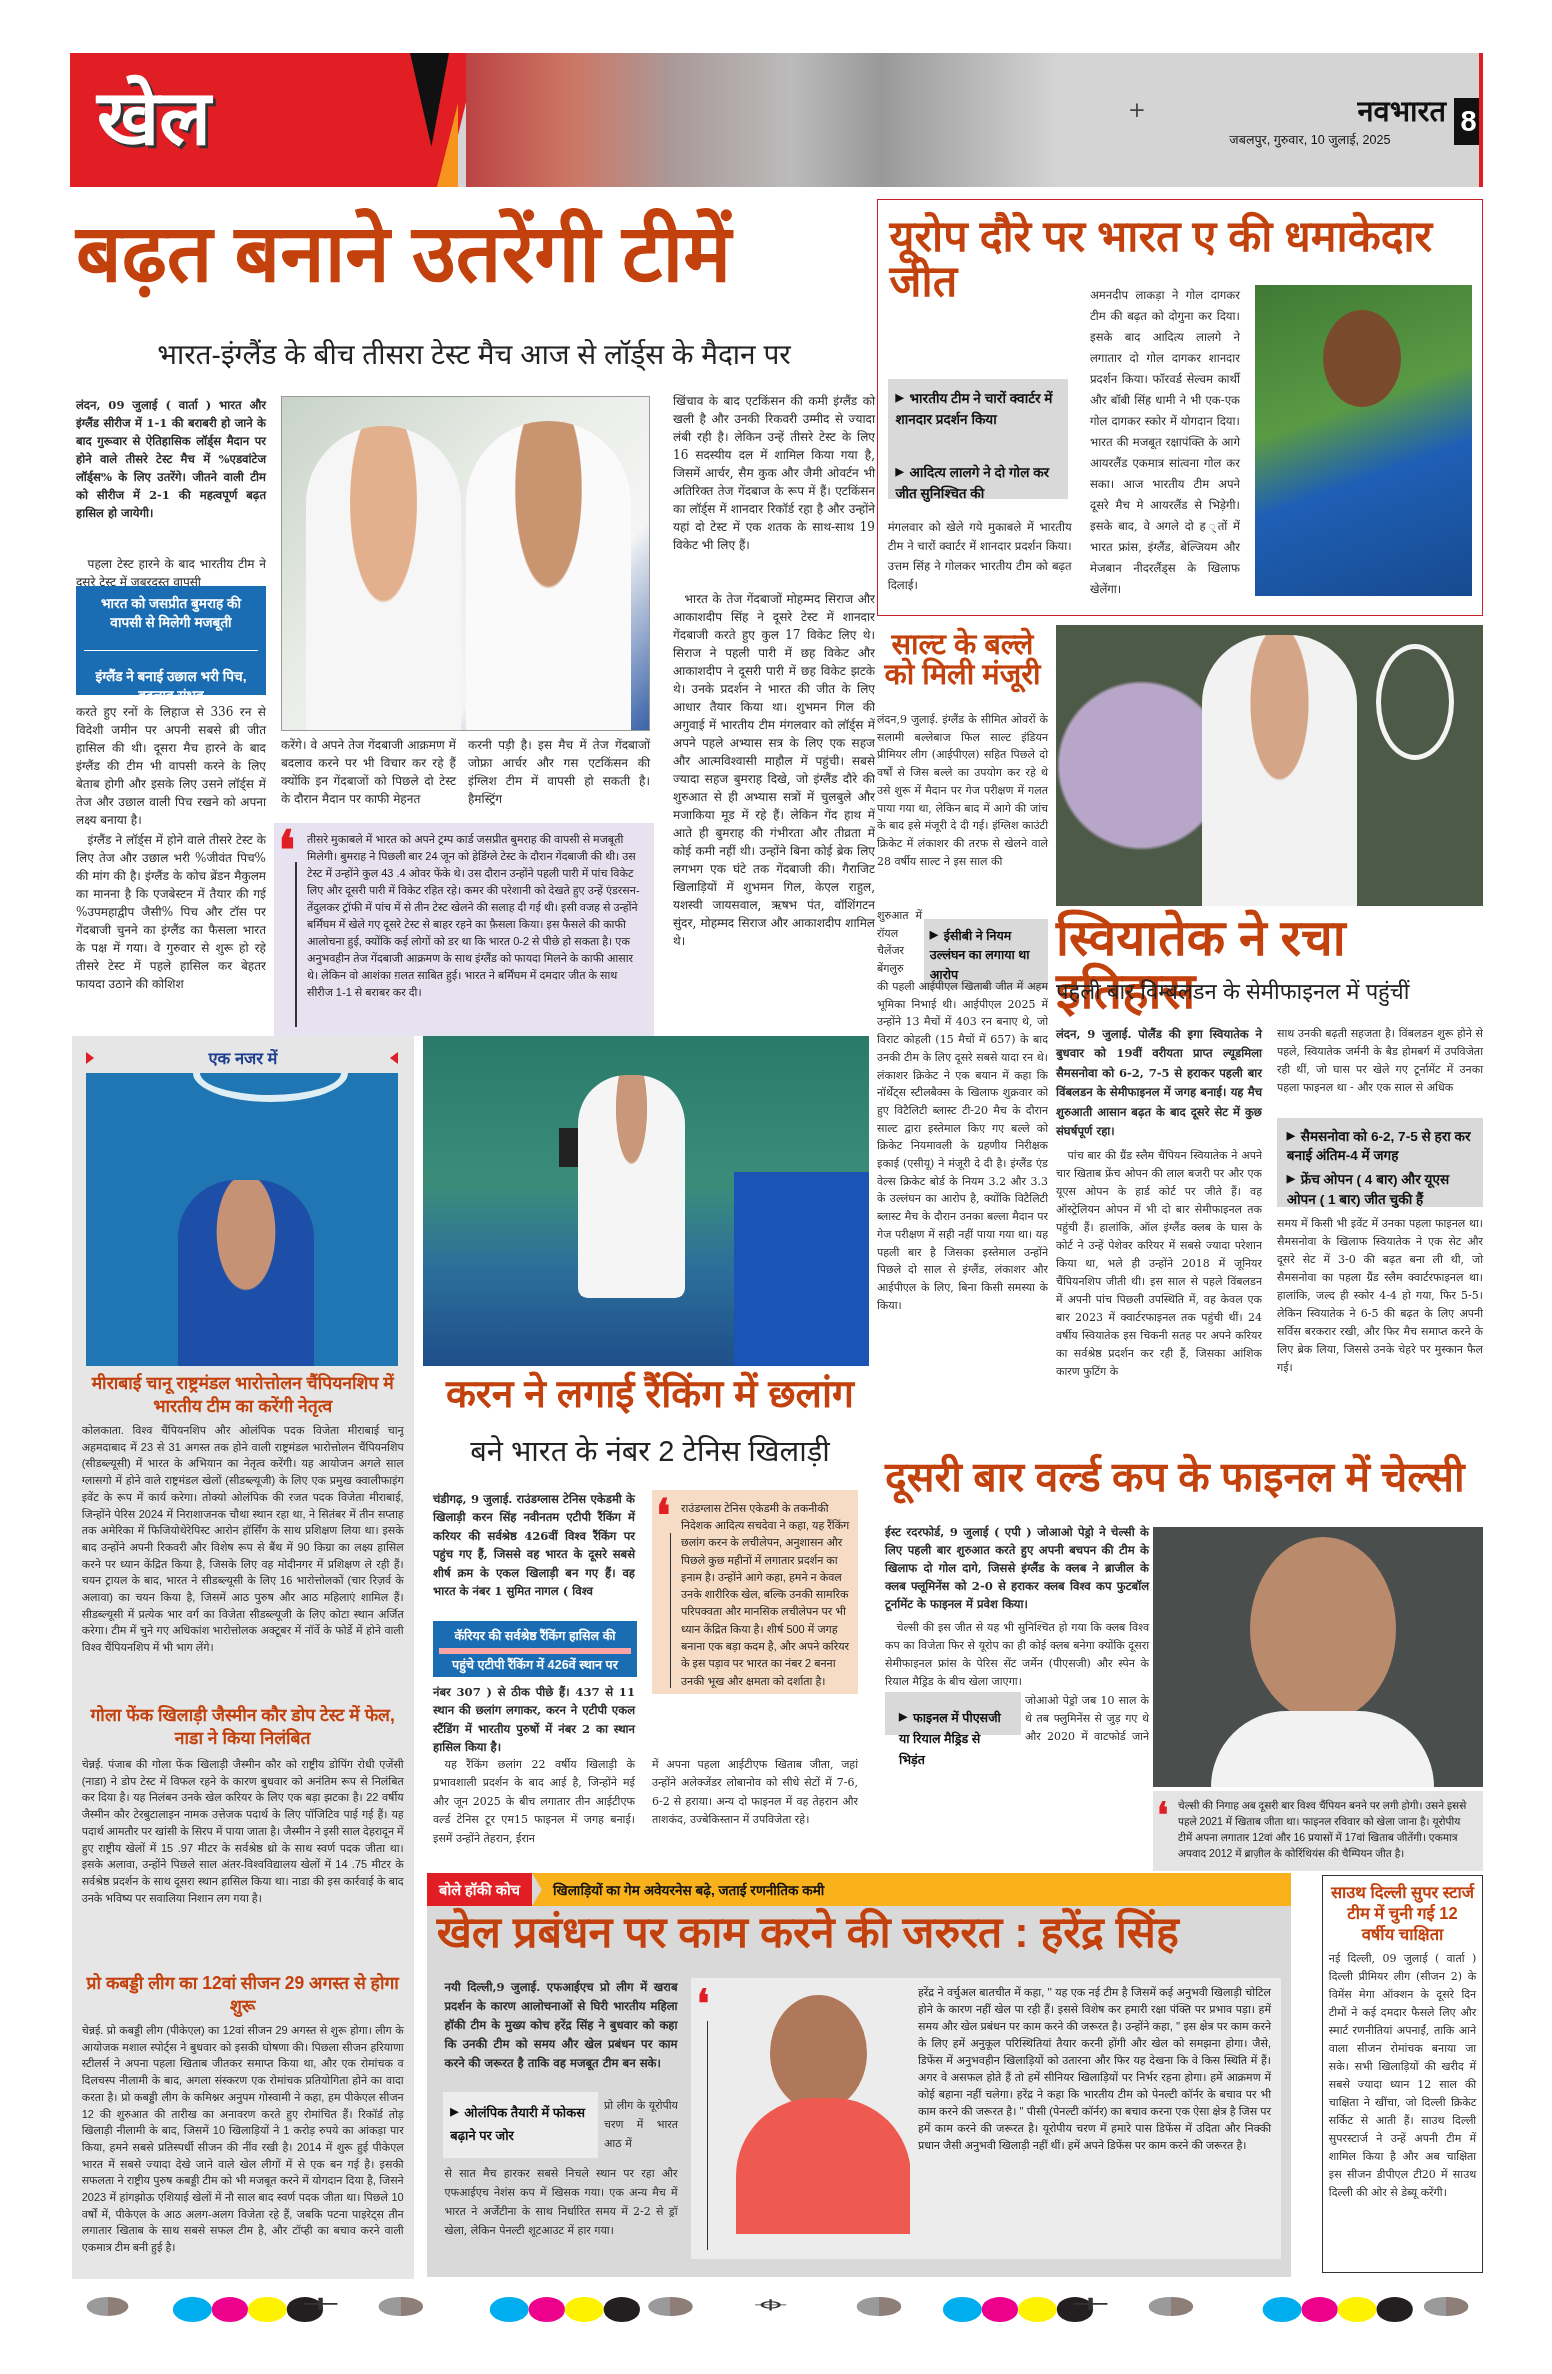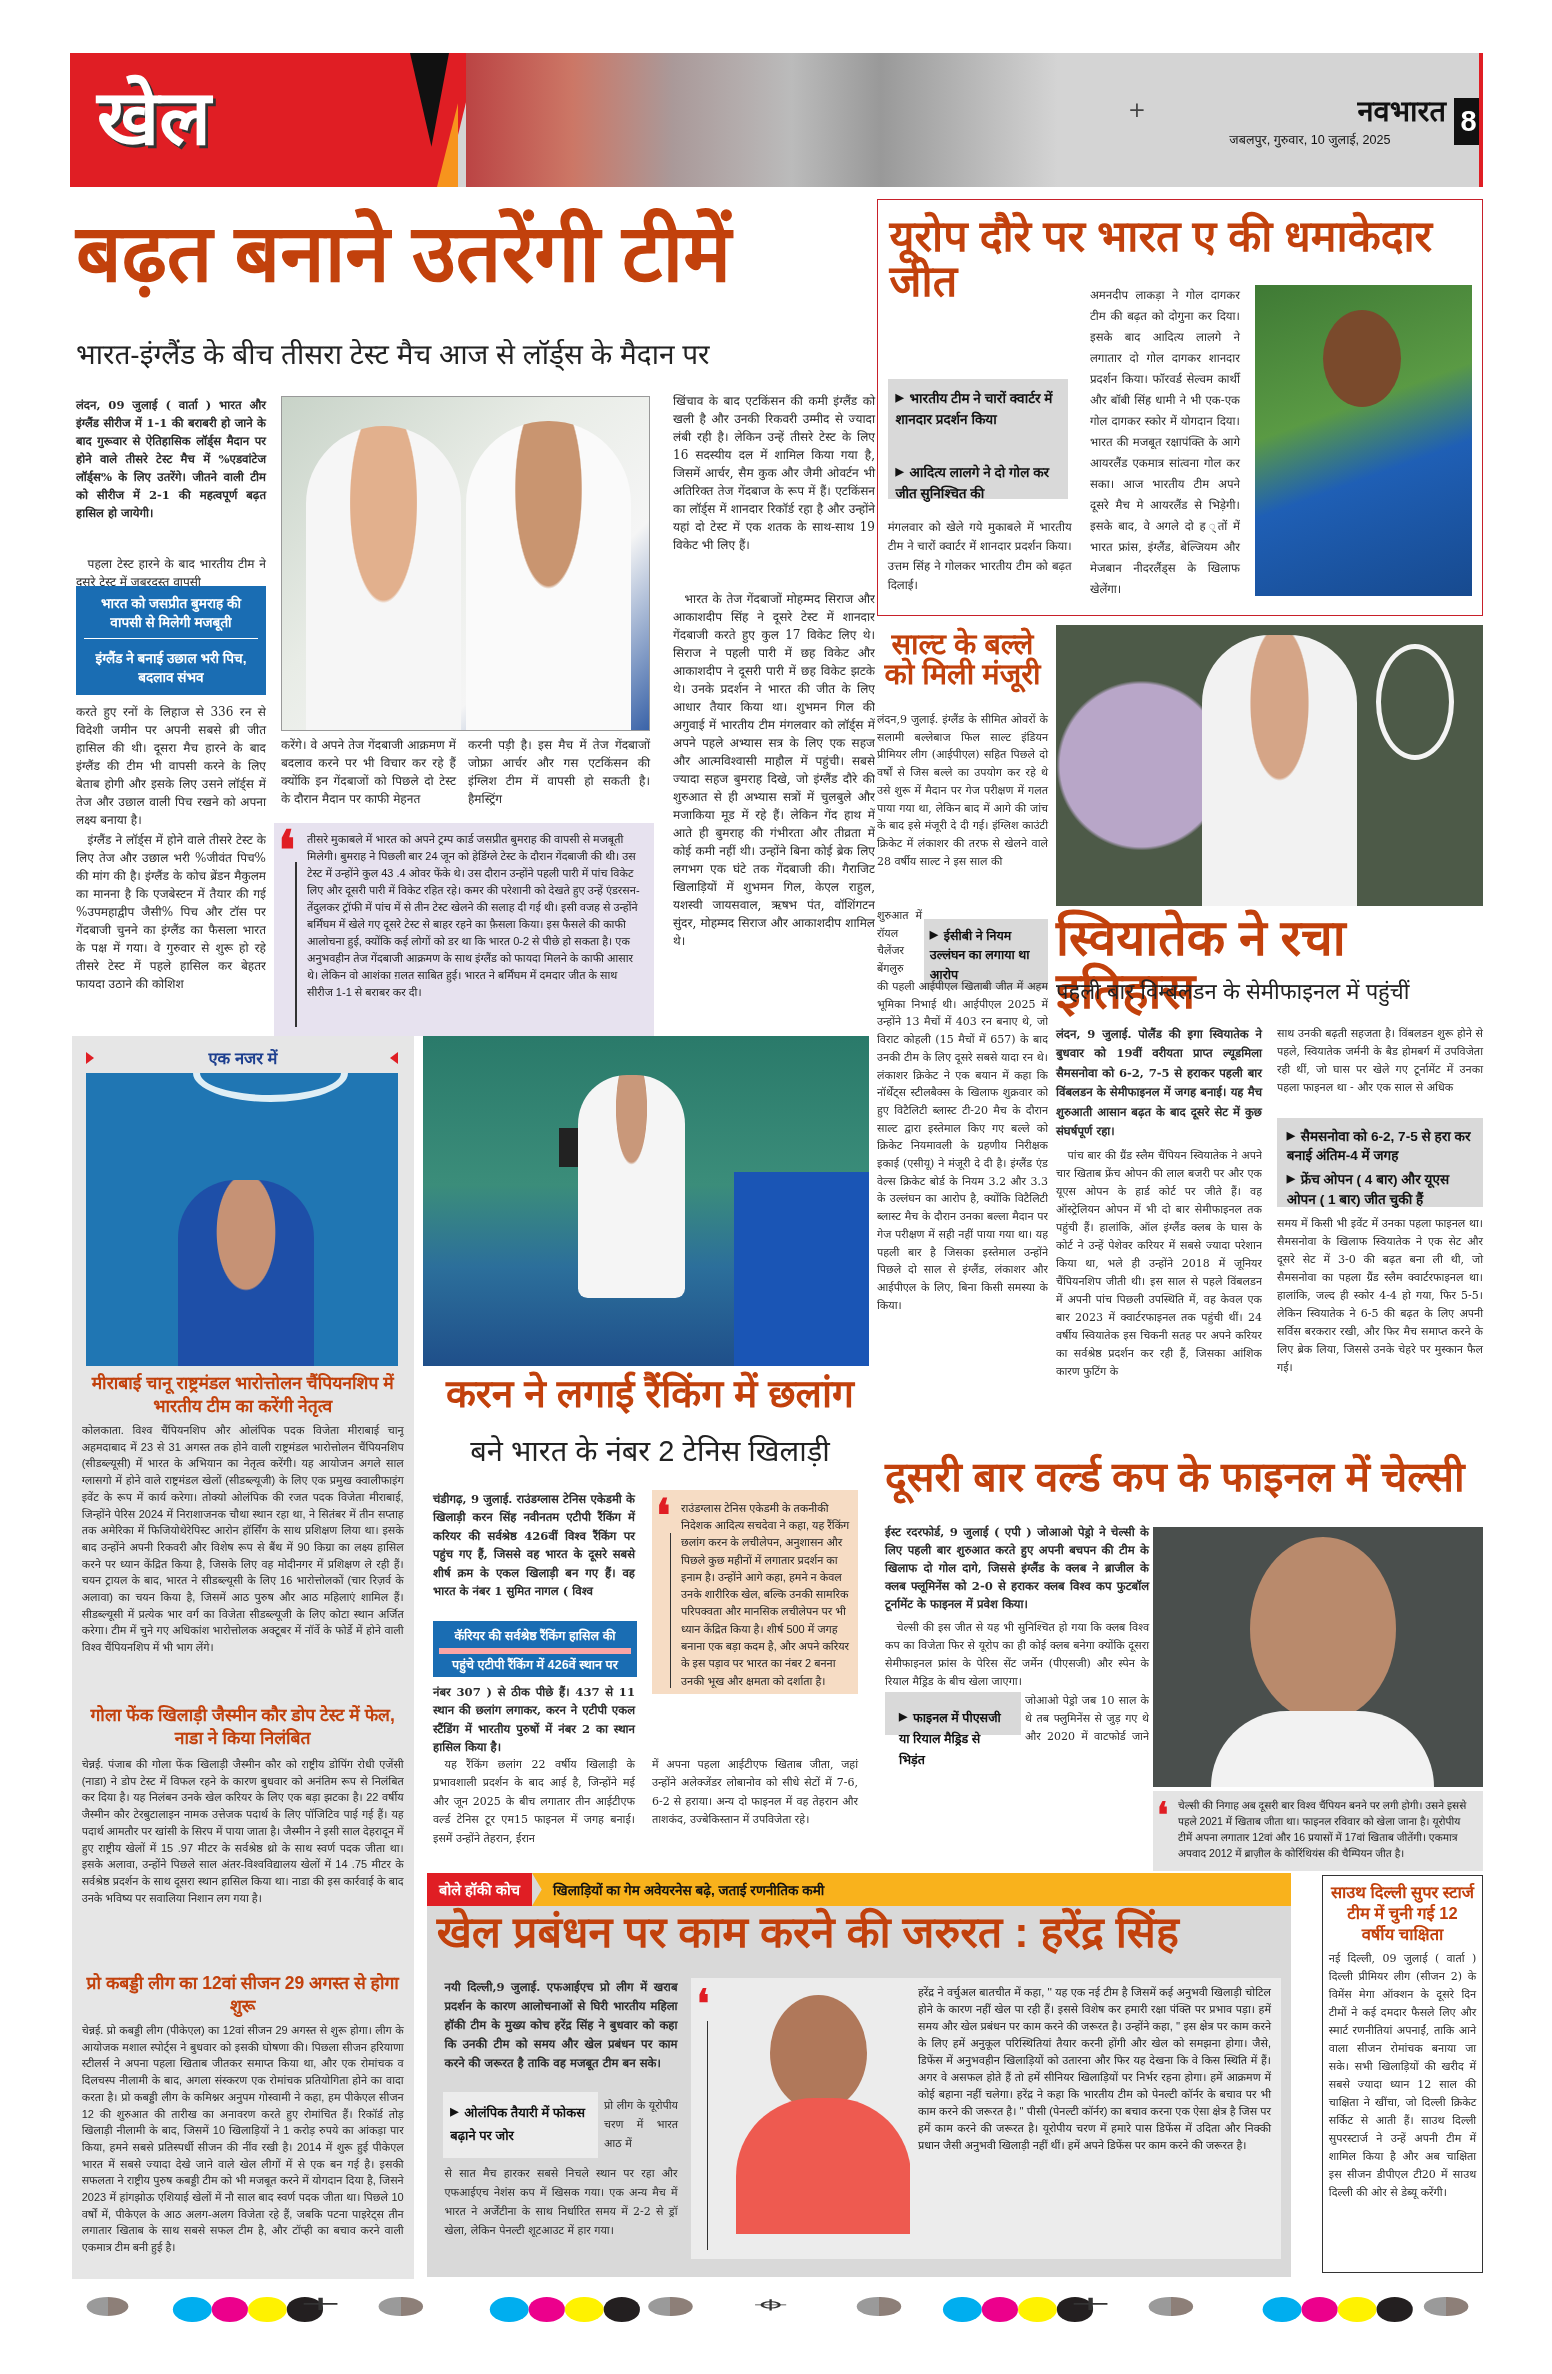--- a/index.html
+++ b/index.html
@@ -26,26 +26,26 @@
   <div class="abs" data-name="orange-wedge" style="left:367px;top:49px;width:21.3px;height:85px;background:#f7941d;clip-path:polygon(100% 0,100% 100%,0 100%);"></div>
   <div class="abs img" data-name="sports-collage-banner" style="left:396px;top:0;width:592px;height:134px;background:linear-gradient(90deg,#b44 0%,#c76 18%,#a99 35%,#bbb 55%,#999 70%,#d4d4d4 100%);"></div>
   <div class="abs" data-name="crop-mark" style="left:1058px;top:44px;font-size:21.3px;color:#444;">+</div>
   <div class="abs" data-name="paper-name" style="left:1153px;top:37px;width:223px;text-align:right;font-family:'Liberation Sans',sans-serif;font-weight:bold;font-size:29px;color:#111;">नवभारत</div>
   <div class="abs" data-name="dateline" style="left:1104px;top:78px;width:272px;text-align:center;font-family:'Liberation Sans',sans-serif;font-size:12.6px;color:#111;">जबलपुर, गुरुवार, 10 जुलाई, 2025</div>
   <div class="abs" data-name="page-number" style="left:1384px;top:45px;width:29px;height:47px;background:#111;color:#fff;font-family:'Liberation Sans',sans-serif;font-weight:bold;font-size:29px;text-align:center;line-height:47px;">8</div>
   <div class="abs" data-name="masthead-red-edge" style="left:1409px;top:0;width:3.9px;height:134px;background:#e01e24;"></div>
 </div>
 
 <div class="abs hl" data-name="lead-headline" style="left:76px;top:212px;width:796px;font-size:80px;">बढ़त बनाने उतरेंगी टीमें</div>
-<div class="abs sub" data-name="lead-subheadline" style="left:76px;top:340px;width:796px;font-size:28px;">भारत-इंग्लैंड के बीच तीसरा टेस्ट मैच आज से लॉर्ड्स के मैदान पर</div>
+<div class="abs sub" data-name="lead-subheadline" style="left:76px;top:340px;width:796px;font-size:28px;text-align:center;">भारत-इंग्लैंड के बीच तीसरा टेस्ट मैच आज से लॉर्ड्स के मैदान पर</div>
 
 <div class="abs txt bold" data-name="lead-intro" style="left:76px;top:396px;width:190px;font-size:11.6px;">लंदन, 09 जुलाई ( वार्ता ) भारत और इंग्लैंड सीरीज में 1-1 की बराबरी हो जाने के बाद गुरूवार से ऐतिहासिक लॉर्ड्स मैदान पर होने वाले तीसरे टेस्ट मैच में %एडवांटेज लॉर्ड्स% के लिए उतरेंगे। जीतने वाली टीम को सीरीज में 2-1 की महत्वपूर्ण बढ़त हासिल हो जायेगी।</div>
 <div class="abs txt" data-name="lead-para1" style="left:76px;top:555px;width:190px;text-indent:11.6px;">पहला टेस्ट हारने के बाद भारतीय टीम ने दूसरे टेस्ट में जबरदस्त वापसी</div>
 <div class="abs" data-name="lead-blue-box" style="left:76px;top:586px;width:190px;height:109px;background:#1a6db3;padding:7.8px;text-align:center;color:#fff;font-family:'Liberation Sans',sans-serif;font-weight:bold;font-size:13.6px;line-height:19.4px;">
-  <div data-name="blue-box-line1" style="border-bottom:1px solid #fff;padding-bottom:5px;margin-bottom:10px;">भारत को जसप्रीत बुमराह की वापसी से मिलेगी मजबूती</div>
+  <div data-name="blue-box-line1" style="border-bottom:1px solid #fff;padding-bottom:17px;margin-bottom:16px;">भारत को जसप्रीत बुमराह की वापसी से मिलेगी मजबूती</div>
   <div data-name="blue-box-line2">इंग्लैंड ने बनाई उछाल भरी पिच, बदलाव संभव</div>
 </div>
 <div class="abs txt" data-name="lead-para2" style="left:76px;top:703px;width:190px;">करते हुए रनों के लिहाज से 336 रन से विदेशी जमीन पर अपनी सबसे ब़ी जीत हासिल की थी। दूसरा मैच हारने के बाद इंग्लैंड की टीम भी वापसी करने के लिए बेताब होगी और इसके लिए उसने लॉर्ड्स में तेज और उछाल वाली पिच रखने को अपना लक्ष्य बनाया है।</div>
 <div class="abs txt" data-name="lead-para3" style="left:76px;top:831px;width:190px;text-indent:11.6px;height:209px;overflow:hidden;">इंग्लैंड ने लॉर्ड्स में होने वाले तीसरे टेस्ट के लिए तेज और उछाल भरी %जीवंत पिच% की मांग की है। इंग्लैंड के कोच ब्रेंडन मैकुलम का मानना है कि एजबेस्टन में तैयार की गई %उपमहाद्वीप जैसी% पिच और टॉस पर गेंदबाजी चुनने का इंग्लैंड का फैसला भारत के पक्ष में गया। वे गुरुवार से शुरू हो रहे तीसरे टेस्ट में पहले हासिल कर बेहतर फायदा उठाने की कोशिश</div>
 
 <div class="abs img" data-name="stokes-gill-photo" style="left:281px;top:396px;width:369px;height:335px;background:linear-gradient(135deg,#c8d3c8 0%,#e8ece6 40%,#f5f5f5 70%,#3a63a8 100%);border:1px solid #999;">
   <div class="abs" data-name="player-left-figure" style="left:24px;top:29px;width:155px;height:306px;background:radial-gradient(ellipse at 50% 25%,#e2b08d 0 30%,transparent 31%),linear-gradient(#f6f6f6,#f6f6f6);border-radius:78px 78px 0 0;"></div>
   <div class="abs" data-name="player-right-figure" style="left:184px;top:24px;width:165px;height:311px;background:radial-gradient(ellipse at 50% 22%,#c99570 0 28%,transparent 29%),linear-gradient(#fafafa,#fafafa);border-radius:82px 82px 0 0;"></div>
 </div>
 <div class="abs txt" data-name="lead-col2-a" style="left:281px;top:736px;width:175px;">करेंगे। वे अपने तेज गेंदबाजी आक्रमण में बदलाव करने पर भी विचार कर रहे हैं क्योंकि इन गेंदबाजों को पिछले दो टेस्ट के दौरान मैदान पर काफी मेहनत</div>

